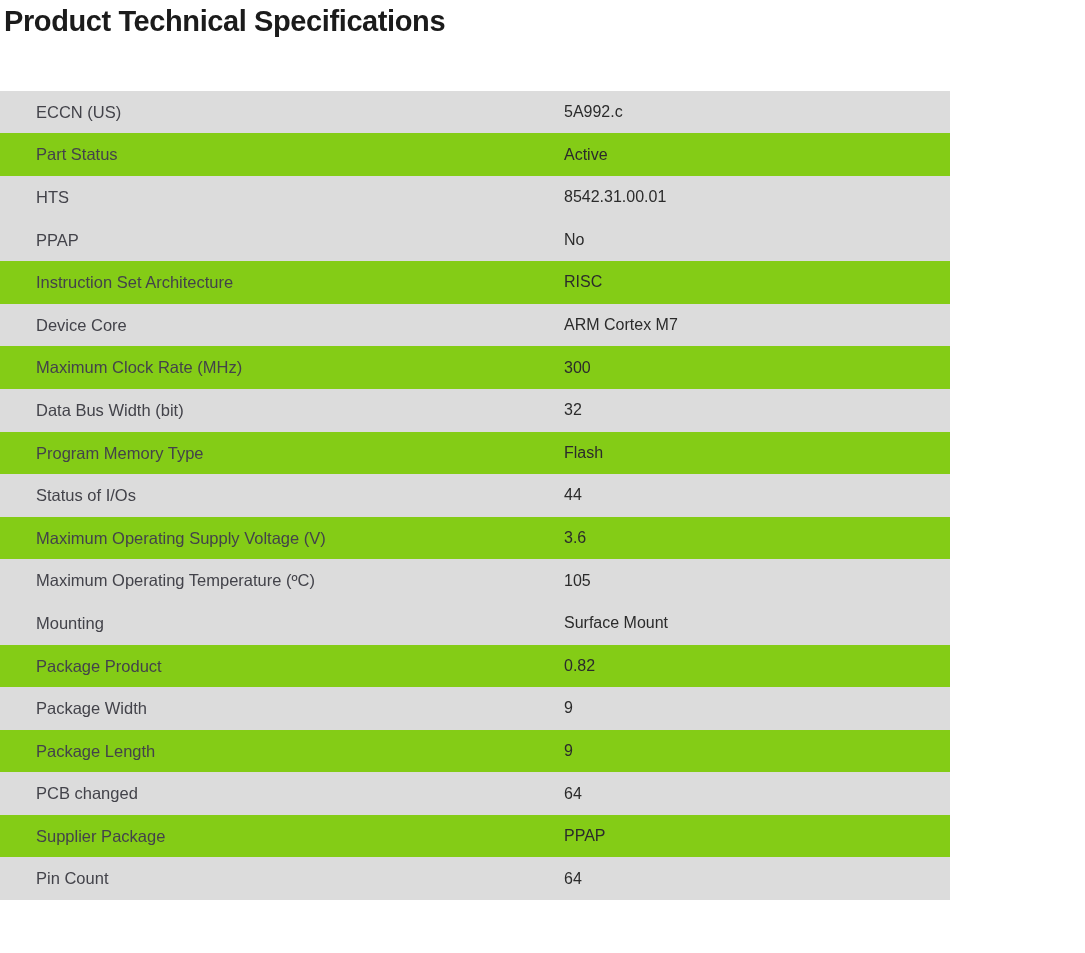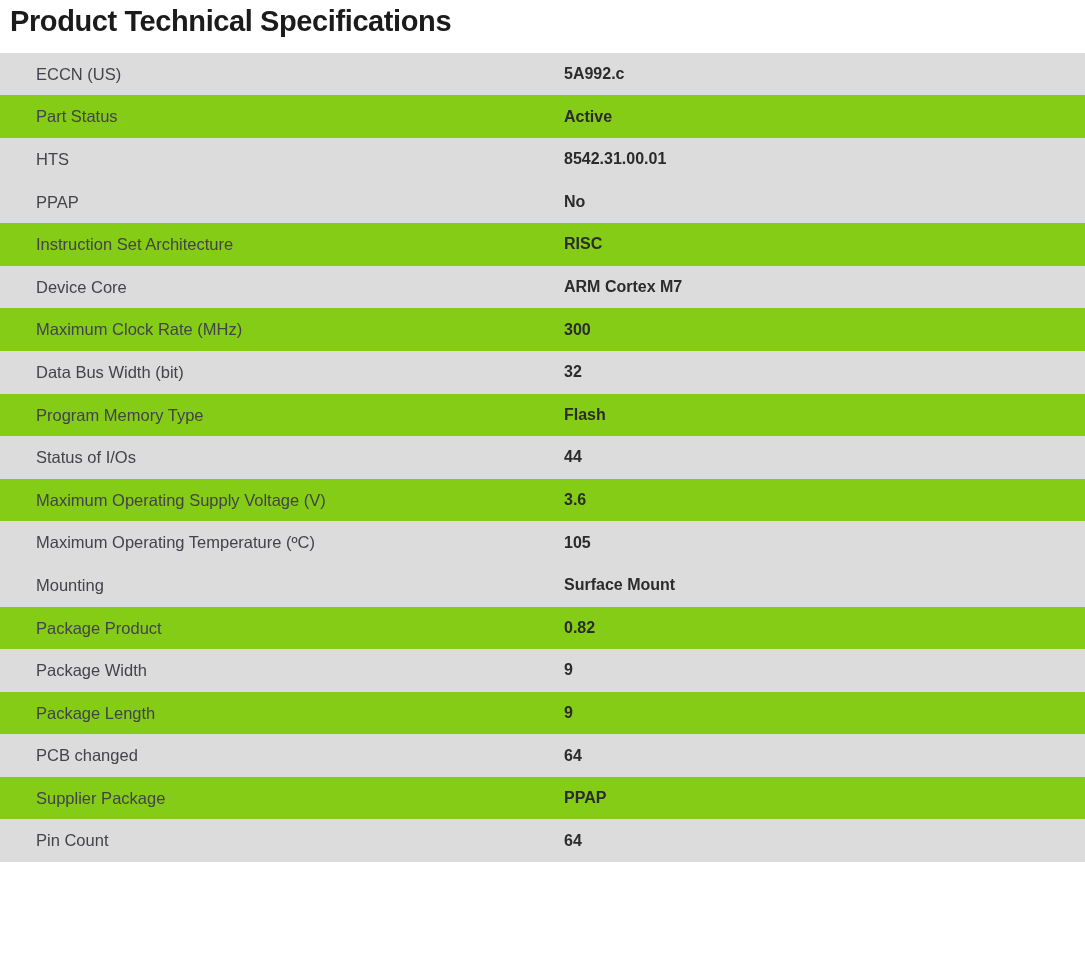--- a/index.html
+++ b/index.html
@@ -17,27 +17,28 @@
   .page {
     width: 1085px;
     box-sizing: border-box;
   }
   .page-title {
     font-size: 29px;
     font-weight: bold;
     color: #1b1b1b;
     letter-spacing: -0.4px;
     margin: 0;
-    padding: 4px 0 14px 10px;
+    padding: 4px 0 14px 4px;
     line-height: 1.2;
   }
   .spec-table {
-    width: 1085px;
+    width: 950px;
     border-collapse: collapse;
     table-layout: fixed;
+    margin-top: 38px;
   }
   .spec-table tr {
     height: 42.6px;
   }
   .spec-table tr.shade td {
     background: #dcdcdc;
   }
   .spec-table tr.plain td {
     background: #84cc16;
   }
@@ -50,21 +51,21 @@
     width: 528px;
     padding-left: 36px;
     font-size: 16.5px;
     font-weight: 400;
     color: #43434a;
     line-height: 1.25;
   }
   td.attr-value {
     padding-left: 0;
     font-size: 16px;
-    font-weight: bold;
+    font-weight: normal;
     color: #2b2b2b;
     line-height: 1.25;
   }
 </style>
 </head>
 <body>
 
 <div class="page">
   <h1 class="page-title">Product Technical Specifications</h1>
   <table class="spec-table">

